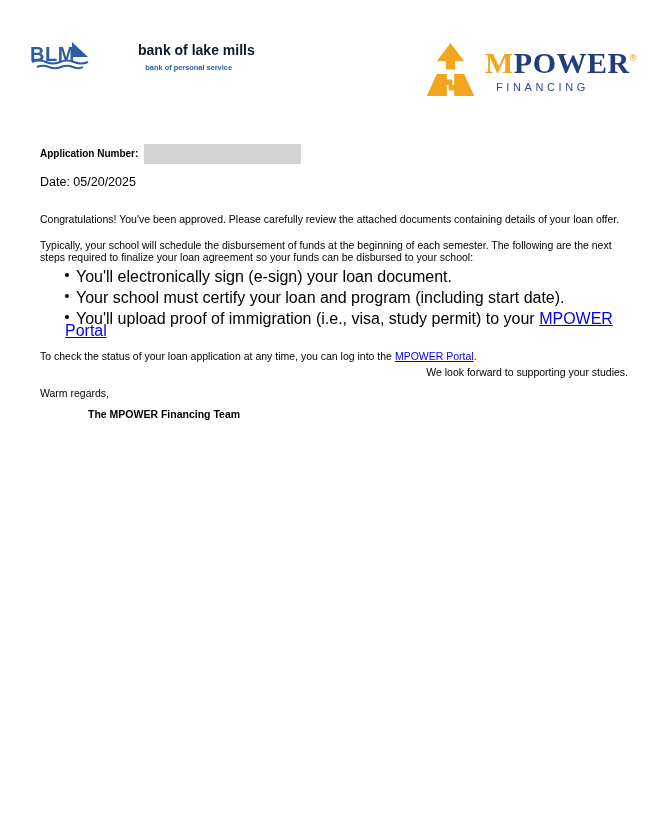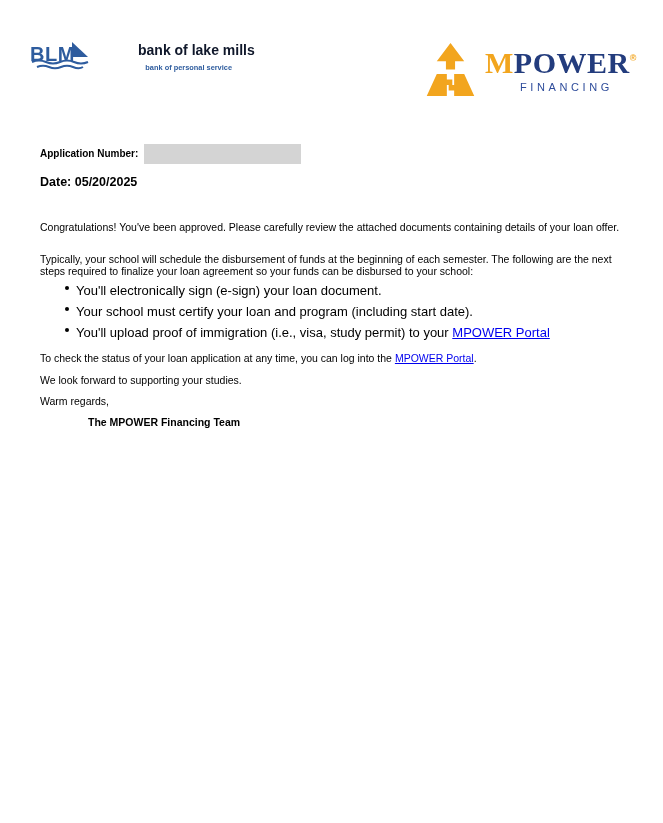--- a/index.html
+++ b/index.html
@@ -23,53 +23,53 @@
     margin-left:48px;
   }
   .blm-tagline {
     position:absolute; left:108px; top:21px; width:94px; text-align:right;
     font-size:7.4px; font-weight:bold; color:#2E5C9E; white-space:nowrap;
   }
 
   
   .mpower-logo { position:absolute; left:423px; top:43px; display:flex; align-items:flex-start; }
   .mpower-icon { flex:0 0 auto; }
-  .mpower-text { margin-left:7px;text-align:center; }
+  .mpower-text { margin-left:7px; }
   .mpower-brand {
     font-family:"Liberation Serif", serif; font-weight:bold;
     font-size:30px; line-height:30px; letter-spacing:0.5px; white-space:nowrap;
   }
   .mpower-m   { color:#F2A51E; }
   .mpower-pwr { color:#233C7D; }
   .mpower-reg { color:#F2A51E; font-size:9px; vertical-align:12px; font-family:"Liberation Sans", sans-serif; }
   .mpower-sub {
     margin-top:3px; margin-left:11px;
     font-size:11px; font-weight:normal; letter-spacing:3.6px; color:#2E4C9B; white-space:nowrap;
   }
 
   
   .content { position:absolute; left:40px; top:143px; width:588px; }
   .app-row { display:flex; align-items:center; height:21px; }
   .h-bold  { font-size:10px; font-weight:bold; }
   .redacted {
     width:157px; height:20px; background:#D4D4D4; margin-left:6px;
   }
-  .date-row { margin-top:11px; font-size:12.5px; font-weight:bold; }
+  .date-row { margin-top:11px; font-size:12.5px; font-weight:normal; }
   .para { font-size:10.5px; line-height:12px; }
-  .p1 { margin-top:32px; }
-  .p2 { margin-top:20px; }
+  .p1 { margin-top:24px; }
+  .p2 { margin-top:14px; }
   .bullet-list { margin:8px 0 0 0; padding:0; list-style:none; }
-  .bullet-list li { margin:0 0 9px 25px; font-size:13px; line-height:12px; }
+  .bullet-list li { margin:0 0 9px 25px; font-size:16px; line-height:12px; }
   .bullet-list li:last-child { margin-bottom:0; }
   .dot {
     display:inline-block; width:4px; height:4px; border-radius:50%;
     background:#000; margin-right:7px; vertical-align:5px;
   }
   .status  { margin-top:13px; }
-  .closing { margin-top:10px; }
+  .closing { margin-top:4px;text-align:right; }
   .regards { margin-top:9px; }
   .signature { margin-top:9px; font-size:10.5px; font-weight:bold;margin-left:48px; }
   a.portal-link { color:#0000EE; text-decoration:underline; cursor:pointer; }
 </style>
 </head>
 <body>
 
 <div class="page">
 
   <div class="blm-logo">

